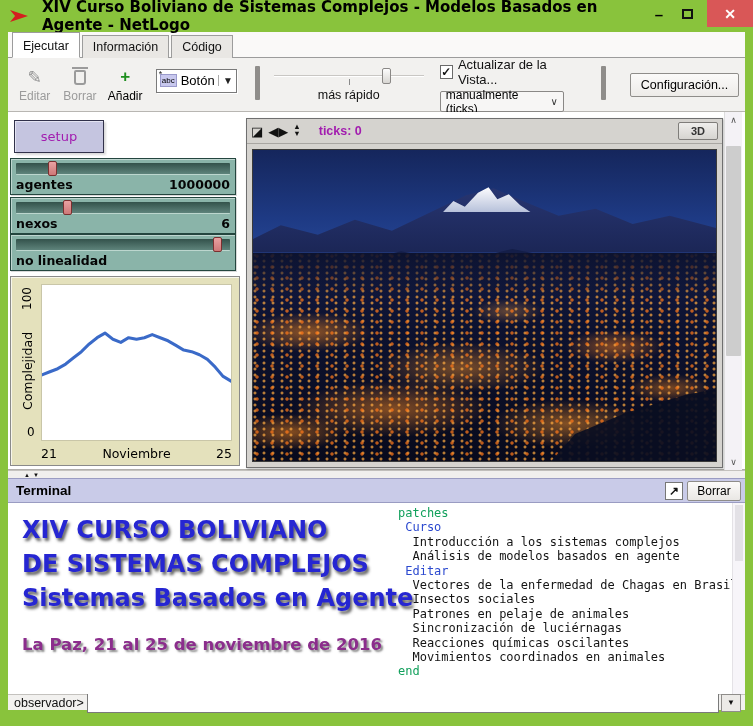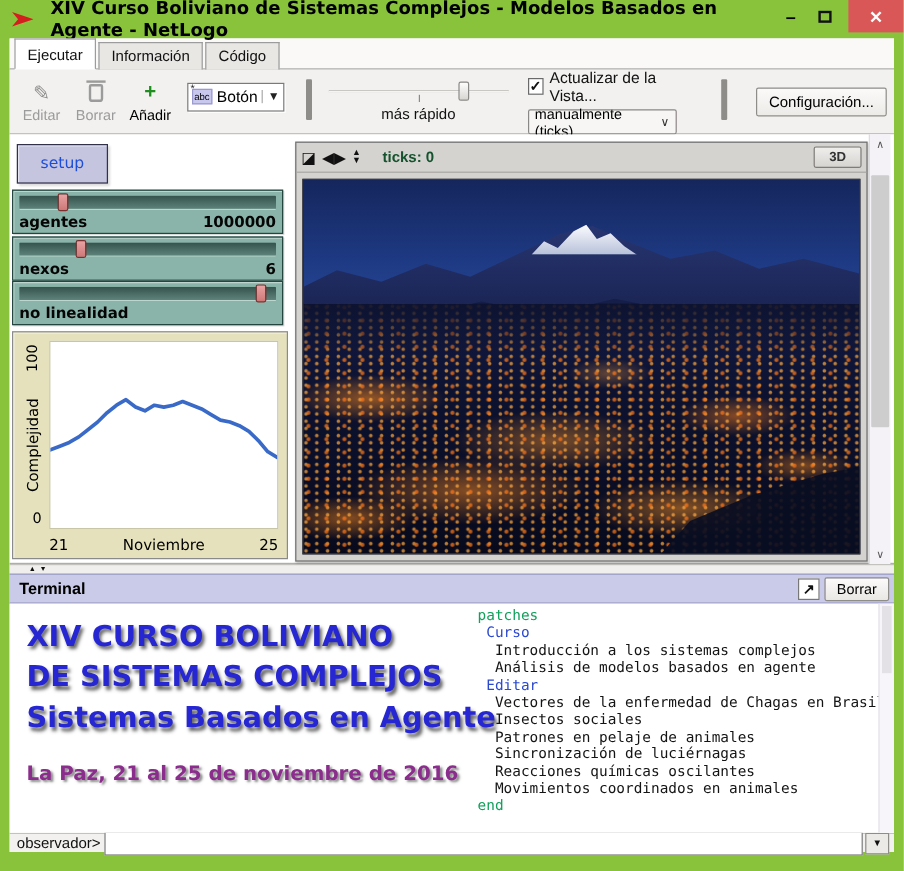--- a/index.html
+++ b/index.html
@@ -69,21 +69,21 @@
   .combo .cchev { font-size:10px; color:#333; }
   .config-btn { margin-left:10px; width:116px; height:24px; background:linear-gradient(#FBFAF9,#EDEBE8);
                 border:1px solid #8F8D8A; border-radius:2px; font-size:12.5px; display:flex;
                 align-items:center; justify-content:center; }
 
   
   .content { position:relative; width:737px; height:358px; background:#FFFFFF; border-bottom:1px solid #B0AEAA; }
 
   .nl-btn { position:absolute; height:33px; border:1px solid #31314A; display:flex; align-items:center;
             justify-content:center; font-family:"DejaVu Sans", sans-serif; font-size:13px; }
-  .setup-btn { left:6px; top:8px; width:76px; background:#C5C5E0; color:#1d4ed8;
+  .setup-btn { left:6px; top:8px; width:90px; background:#C5C5E0; color:#a21caf;
                box-shadow:inset 1px 1px 0 #E4E4F2, 2px 2px 2px rgba(0,0,0,0.15); }
   .go-btn { left:104px; top:8px; width:86px; background:#0A0A0A; color:#E8E8E8;
             box-shadow:2px 2px 2px rgba(0,0,0,0.2); }
   .go-btn .forever { color:#35C435; font-size:14px; font-weight:bold; margin-left:8px; }
 
   .nl-slider { position:absolute; left:2px; width:226px; background:#8AB4A9; border:1px solid #24463F;
                box-shadow:inset 1px 1px 0 rgba(255,255,255,0.45), 1px 1px 0 #D9D9D9; padding:4px 5px 2px 5px; }
   .sl-track { position:relative; height:12px; background:linear-gradient(#33524B,#5E837B);
               border-bottom:1px solid #BCD6CE; border-radius:1px; }
   .sl-thumb { position:absolute; top:-2px; width:9px; height:15px; background:linear-gradient(#E9A2A2,#CE7878);
@@ -104,21 +104,21 @@
   .ytick-bot { position:absolute; left:16px; bottom:26px; font-size:12px; font-family:"DejaVu Sans", sans-serif; }
   .xaxis { position:absolute; left:30px; right:7px; bottom:4px; display:flex; justify-content:space-between;
            font-size:12.5px; font-family:"DejaVu Sans", sans-serif; }
 
   
   .view-widget { position:absolute; left:238px; top:6px; width:477px; height:350px; background:#D5D3CF;
                  border:1px solid #6F6F6F; box-shadow:1px 1px 2px rgba(0,0,0,0.25); }
   .view-header { height:25px; display:flex; align-items:center; padding:0 4px; border-bottom:1px solid #A8A6A2; }
   .vh-icon { font-size:13px; color:#111; margin-right:5px; line-height:1; }
   .vh-updown { display:flex; flex-direction:column; font-size:7.5px; color:#111; line-height:0.9; margin-right:10px; }
-  .ticks { font-size:12.5px; font-weight:bold; color:#14532d; margin-left:8px; }
+  .ticks { font-size:12.5px; font-weight:bold; color:#a21caf; margin-left:8px; }
   .btn-3d { margin-left:auto; width:40px; height:18px; background:linear-gradient(#EFEEEC,#D6D4D0);
             border:1px solid #7F7D7A; border-radius:2px; font-size:11px; font-weight:bold; color:#333;
             display:flex; align-items:center; justify-content:center; }
   .photo { position:absolute; left:5px; right:5px; top:30px; bottom:5px; background:#0C1430;
            border:1px solid #3A3A3A; overflow:hidden; }
   .sky { position:absolute; left:0; right:0; top:0; height:40%;
          background:linear-gradient(180deg,#15265C 0%, #1E3A84 55%, #2A4C9C 100%); }
   .mtn-far { position:absolute; left:0; right:0; top:11%; height:22%;
              background:linear-gradient(180deg,#283672,#1B2656);
              clip-path:polygon(0 80%, 6% 60%, 14% 74%, 22% 52%, 30% 68%, 38% 42%, 46% 16%, 52% 6%, 58% 24%, 66% 46%, 74% 36%, 82% 58%, 90% 46%, 100% 64%, 100% 100%, 0 100%); }

